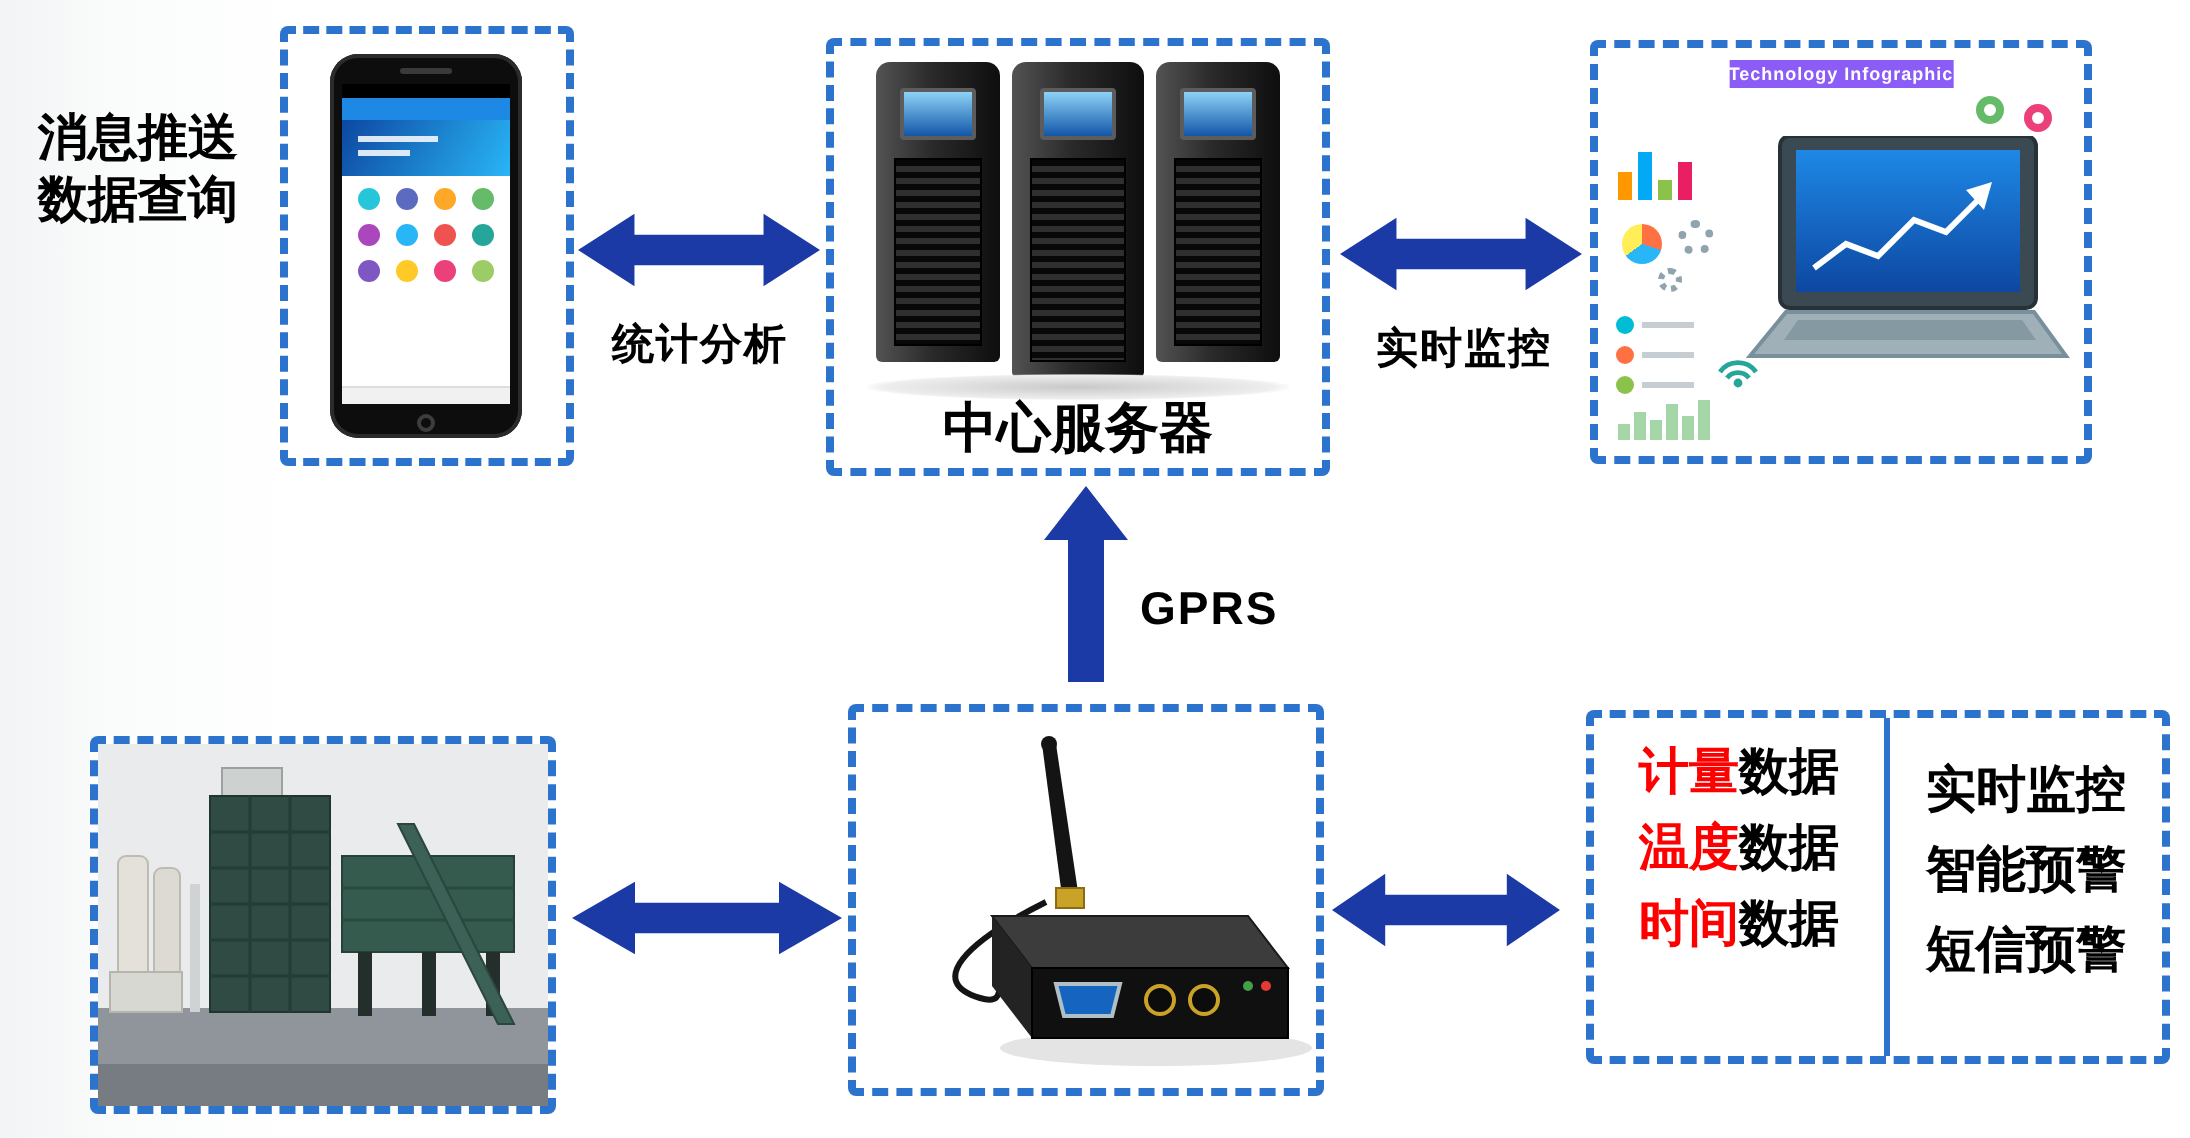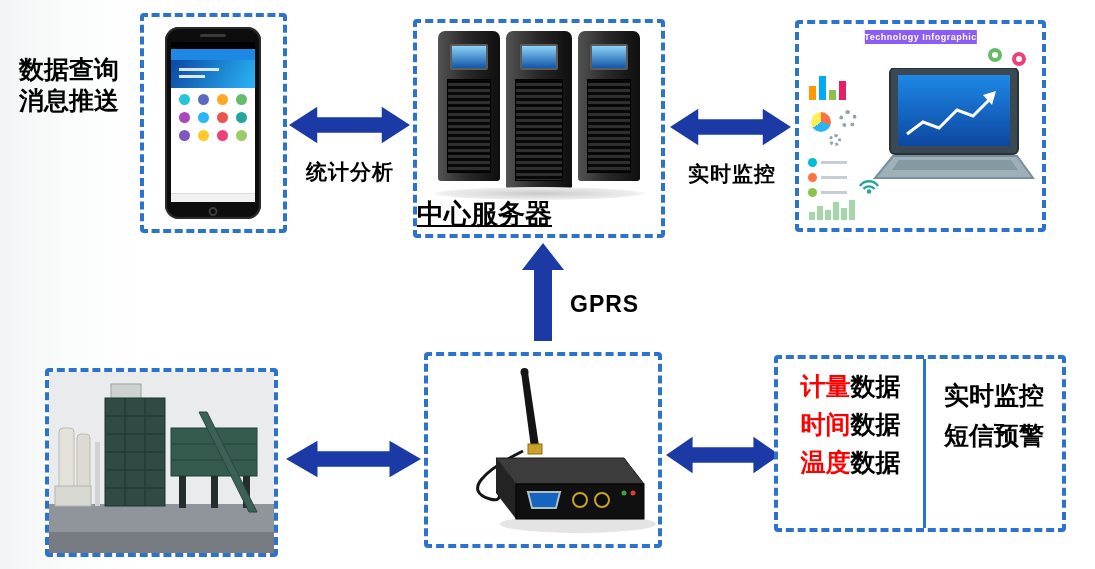--- a/index.html
+++ b/index.html
@@ -36,21 +36,21 @@
   .tower { width:62px; height:150px; position:relative; border-radius:7px 7px 3px 3px;
            background:linear-gradient(90deg,#535353,#2a2a2a 45%,#0e0e0e); }
   .tower.mid { width:66px; height:158px; }
   .tower::before { content:""; position:absolute; top:13px; left:50%; transform:translateX(-50%);
                    width:34px; height:22px; border:2px solid #5c5c5c; border-radius:2px;
                    background:linear-gradient(180deg,#8ed2f7,#1256a8); }
   .tower::after { content:""; position:absolute; top:48px; left:9px; right:9px; bottom:8px; border:1px solid #000;
                   background:repeating-linear-gradient(180deg,#080808 0 3px,#2f2f2f 3px 6px); }
   .server-base { position:absolute; left:50%; transform:translateX(-50%); top:164px; width:212px; height:13px;
                  background:radial-gradient(ellipse at center,#c9c9c9,#eee 65%,transparent 72%); }
-  .server-label { position:absolute; left:0; right:0; bottom:2px; font-size:27px; font-weight:700;text-decoration:underline; }
+  .server-label { position:absolute; left:0; right:0; bottom:2px; text-align:center; font-size:27px; font-weight:700; }
 
   
   .ig-ribbon { position:absolute; left:50%; top:6px; transform:translateX(-50%); background:#8b5cf6; color:#fff;
                font-size:9px; font-weight:700; padding:2px 0; white-space:nowrap; letter-spacing:.5px; }
   .ig-bars { position:absolute; left:10px; top:48px; display:flex; align-items:flex-end; gap:3px; height:28px; }
   .ig-bars i { display:block; width:7px; }
   .ig-pie { position:absolute; left:12px; top:88px; width:20px; height:20px; border-radius:50%;
             background:conic-gradient(#ff7043 0 30%,#29b6f6 30% 65%,#ffee58 65% 100%); }
   .ig-gear { position:absolute; width:18px; height:18px; border:4px dotted #90a4ae; border-radius:50%; }
   .g1 { left:40px; top:86px; }
@@ -76,22 +76,22 @@
   .red { color:#ff0000; }
 
   .fill-svg { width:100%; height:100%; display:block; }
 </style>
 </head>
 <body>
 
 <div id="canvas">
 
   <div class="side-text">
+    <div>消息推送</div>
     <div>数据查询</div>
-    <div>消息推送</div>
   </div>
 
   <div class="dashed-box" style="left:140px; top:13px; width:147px; height:220px;">
     <div class="phone">
       <div class="phone-speaker"></div>
       <div class="phone-screen">
         <div class="phone-statusbar"></div>
         <div class="phone-header"></div>
         <div class="phone-banner">
             <i></i>
@@ -240,27 +240,28 @@
       <circle cx="174" cy="144" r="7" fill="#0c0c0c" stroke="#c9a227" stroke-width="2"></circle>
       <circle cx="196" cy="137" r="2.5" fill="#43a047"></circle>
       <circle cx="205" cy="137" r="2.5" fill="#e53935"></circle>
     </svg>
   </div>
 
   <svg class="arrow" style="left:666px; top:434px;" width="114" height="42" viewBox="0 0 120 44" preserveAspectRatio="none">
     <polygon points="0,22 28,3 28,14 92,14 92,3 120,22 92,41 92,30 28,30 28,41"></polygon>
   </svg>
 
-  <div class="dashed-box" style="left:774px; top:355px; width:292px; height:177px;">
+  <div class="dashed-box" style="left:793px; top:355px; width:292px; height:177px;">
     <div class="dp">
       <div class="dp-left">
         <div class="dp-row"><span class="red">计量</span><span>数据</span></div>
+        <div class="dp-row"><span class="red">温度</span><span>数据</span></div>
         <div class="dp-row"><span class="red">时间</span><span>数据</span></div>
-        <div class="dp-row"><span class="red">温度</span><span>数据</span></div>
       </div>
       <div class="dp-right">
         <div class="dp-row-r">实时监控</div>
+        <div class="dp-row-r">智能预警</div>
         <div class="dp-row-r">短信预警</div>
       </div>
     </div>
   </div>
 
 </div>
 
 </body></html>

